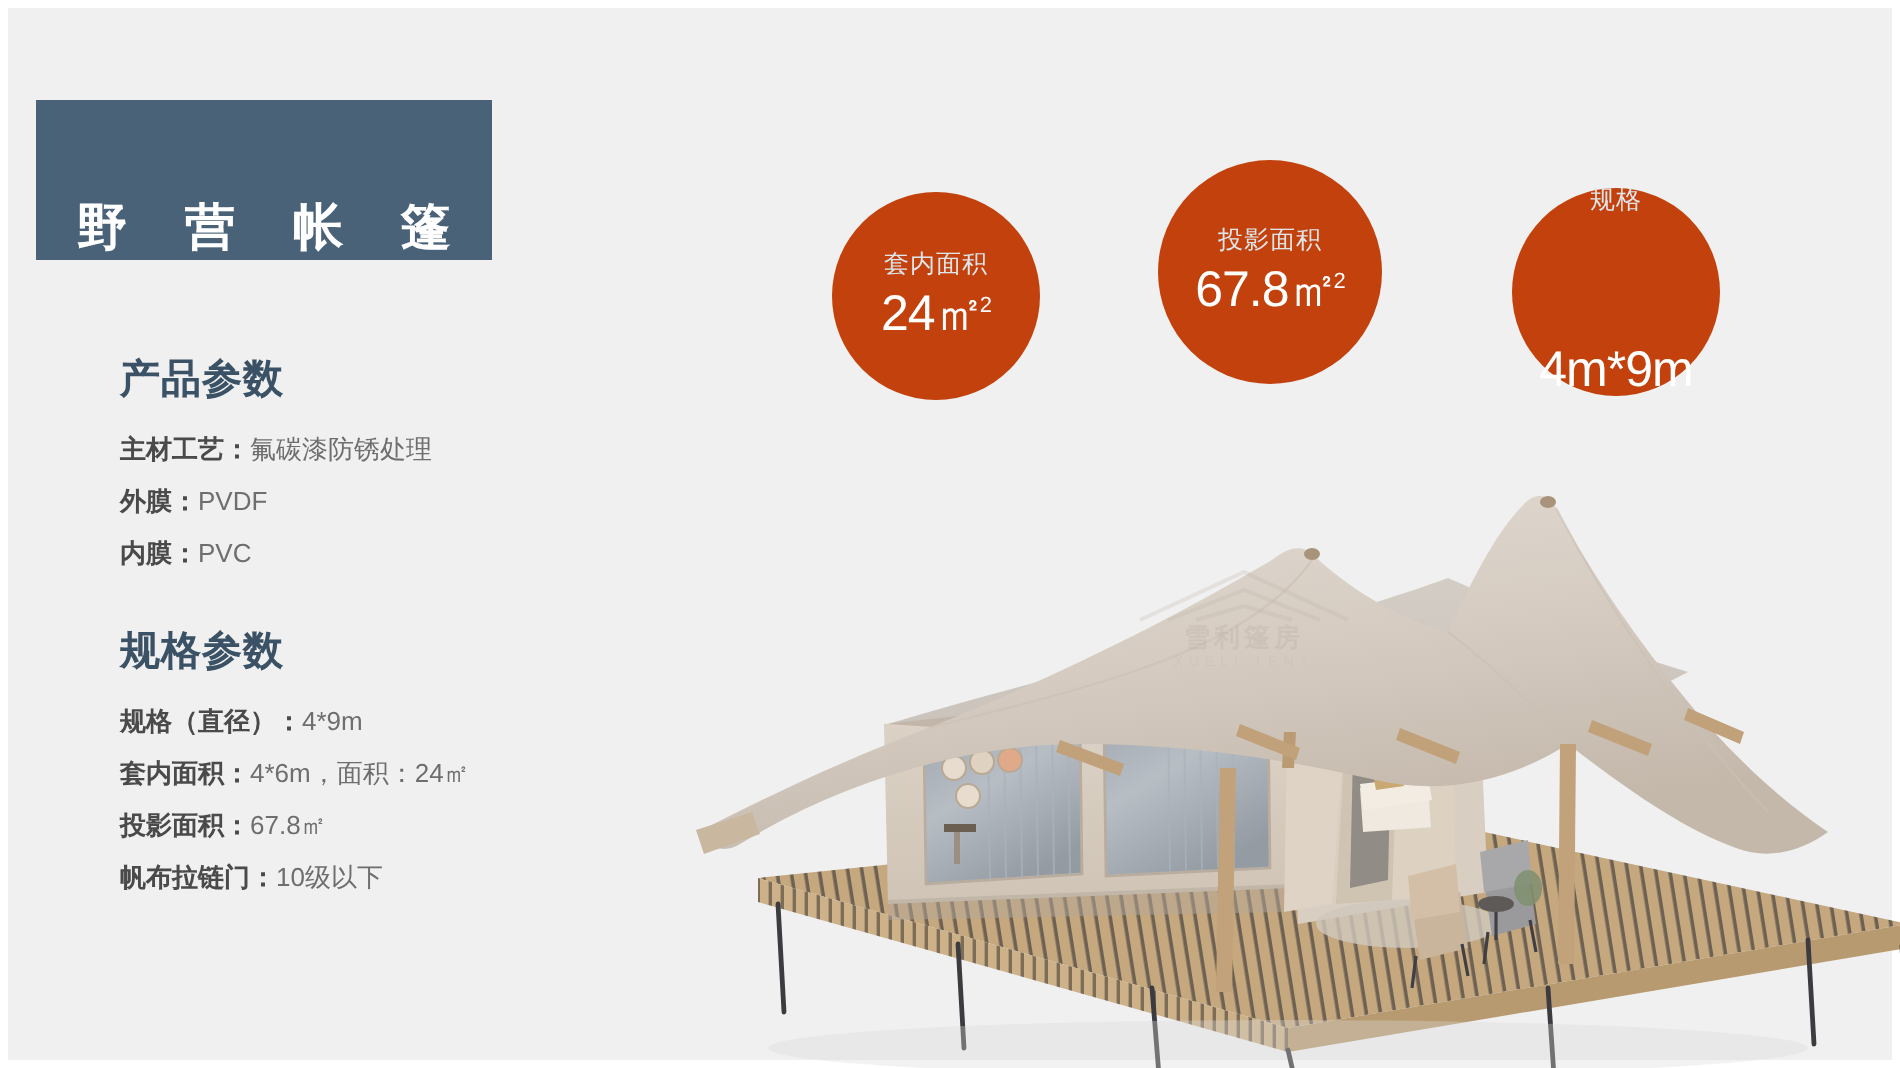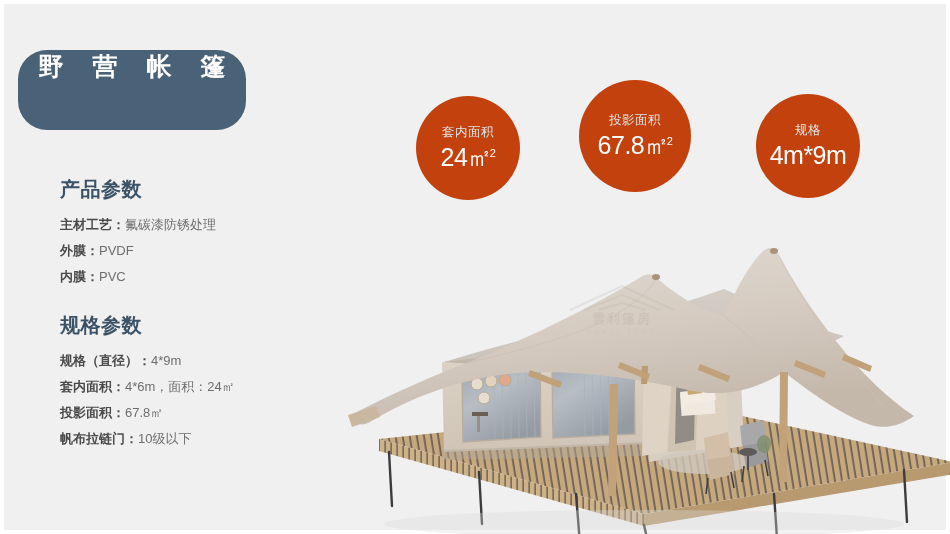--- a/index.html
+++ b/index.html
@@ -26,23 +26,22 @@
 
   
   #title-banner {
     position: absolute;
     left: 14px;
     top: 46px;
     width: 228px;
     height: 80px;
     background: #4a6277;
     display: flex;
-    align-items: flex-start;
+    align-items: flex-end;
     justify-content: center;
-    border-radius: 29px;
   }
   #title-banner .title-text {
     color: #ffffff;
     font-size: 25px;
     font-weight: bold;
     letter-spacing: 11px;
     text-indent: 11px;
     white-space: nowrap;
   }
 
@@ -108,21 +107,21 @@
     letter-spacing: -.5px;
     white-space: nowrap;
   }
   .badge-value .sup {
     font-size: 11px;
     vertical-align: super;
     margin-left: -2px;
   }
   #badge-interior { left: 412px; top: 92px; width: 104px; height: 104px; }
   #badge-projected { left: 575px; top: 76px; width: 112px; height: 112px; }
-  #badge-size { left: 752px; top: 90px; width: 104px; height: 104px; }
+  #badge-size { left: 752px; top: 90px; width: 104px; height: 104px; justify-content: space-between; }
 
   
   #tent-figure {
     position: absolute;
     left: 340px;
     top: 190px;
     width: 610px;
     height: 344px;
   }
   #tent-figure svg { display: block; }

